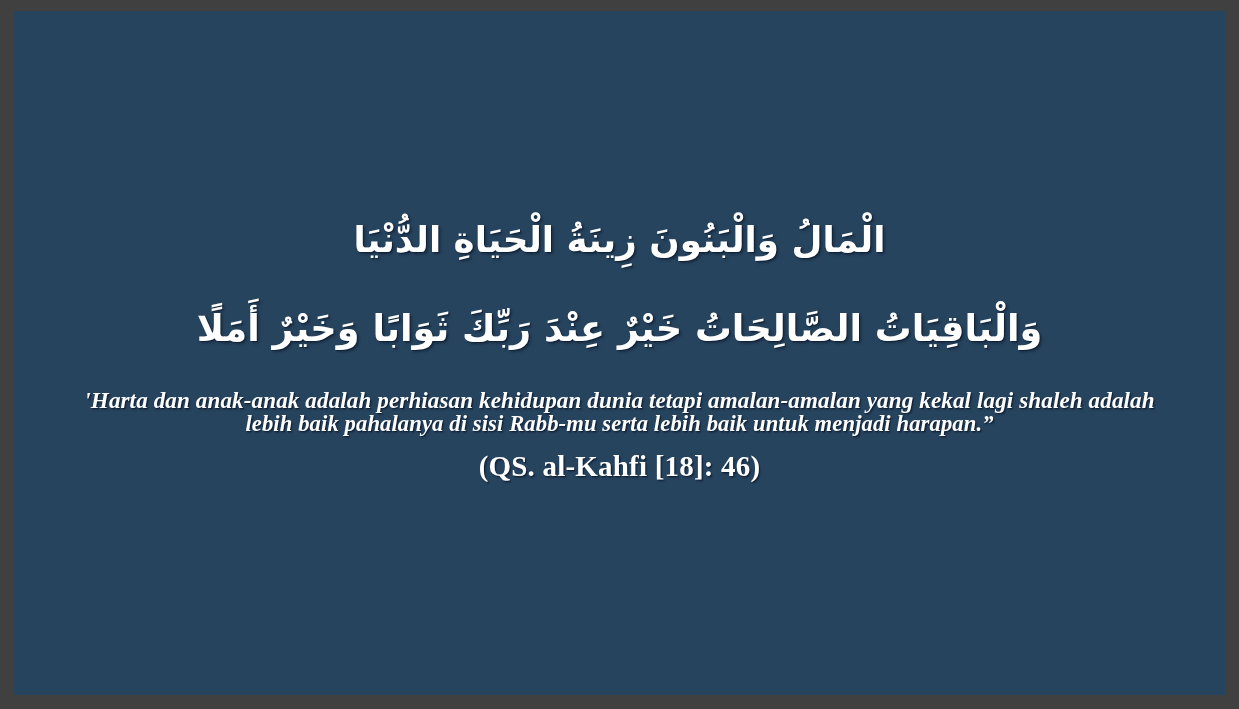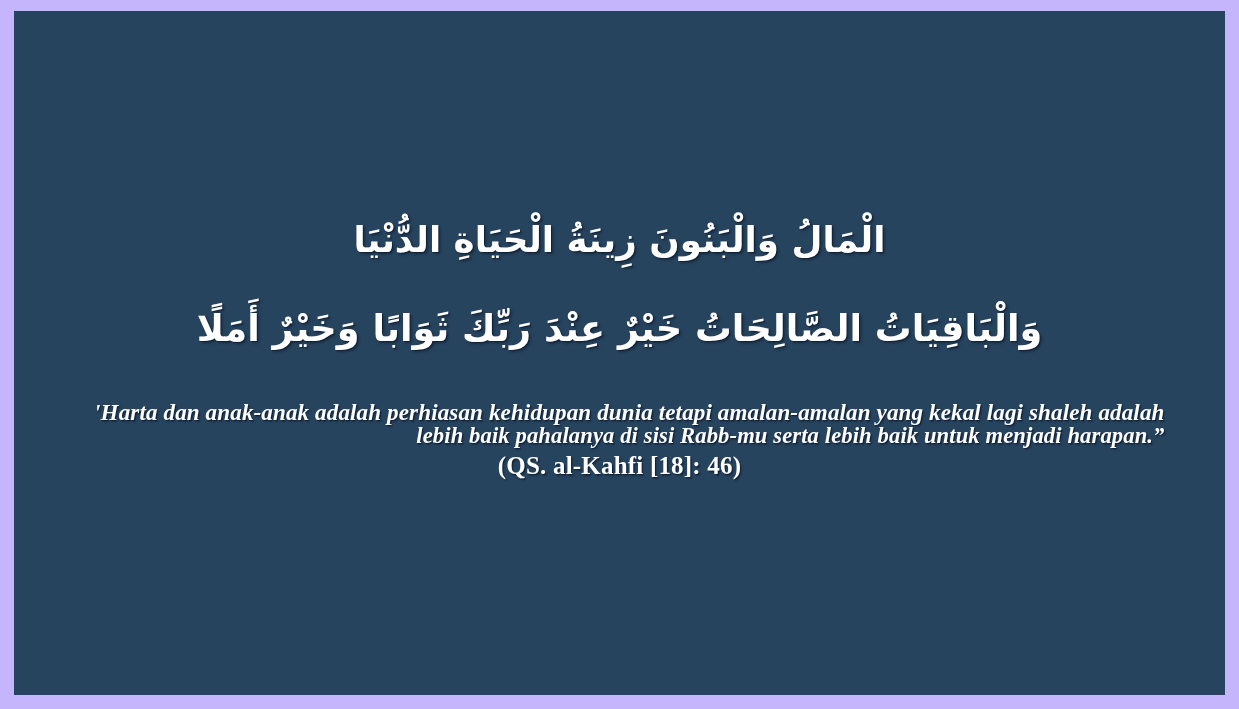--- a/index.html
+++ b/index.html
@@ -69,23 +69,23 @@
     font-size: 40px;
     line-height: 1.45;
     letter-spacing: 0.5px;
   }
 
   
   .translation-block {
     position: absolute;
     left: 50%;
     transform: translateX(-50%);
-    top: 389px;
+    top: 377px;
     width: 1090px;
-    text-align: right;
+    text-align: center;
     color: #ffffff;
     font-family: "Liberation Serif", "DejaVu Serif", serif;
     font-style: italic;
     font-weight: bold;
     font-size: 18.5px;
     line-height: 24px;
     letter-spacing: 0.1px;
     text-shadow:
        1px 1px 0 rgba(10, 25, 45, 0.6),
        1.5px 1.5px 2px rgba(5, 15, 30, 0.4);
@@ -110,32 +110,32 @@
     line-height: 24px;
     letter-spacing: 0.2px;
     text-shadow:
        1px 1px 0 rgba(10, 25, 45, 0.6),
        1.5px 1.5px 2px rgba(5, 15, 30, 0.4);
   }
 </style>
 </head>
 <body>
 
-<div class="slide-frame" style="background: #c4b5fd;">
+<div class="slide-frame" style="background: #404040;">
 
   <div class="slide-panel" style="background: rgb(39, 68, 95);">
 
     <div class="content-stack">
 
       <div class="verse-arabic verse-line-1" style="font-size: 35.72px;">الْمَالُ وَالْبَنُونَ زِينَةُ الْحَيَاةِ الدُّنْيَا</div>
 
       <div class="verse-arabic verse-line-2" style="font-size: 36.7px;">وَالْبَاقِيَاتُ الصَّالِحَاتُ خَيْرٌ عِنْدَ رَبِّكَ ثَوَابًا وَخَيْرٌ أَمَلًا</div>
 
       <div class="translation-block">
         <span class="translation-line" style="font-size: 23.11px;">'Harta dan anak-anak adalah perhiasan kehidupan dunia tetapi amalan-amalan yang kekal lagi shaleh adalah</span>
         <span class="translation-line" style="font-size: 22.63px;">lebih baik pahalanya di sisi Rabb-mu serta lebih baik untuk menjadi harapan.”</span>
       </div>
 
-      <div class="citation" style="font-size: 25px;">(QS. al-Kahfi [18]: 46)</div>
+      <div class="citation" style="font-size: 29px;">(QS. al-Kahfi [18]: 46)</div>
 
     </div>
   </div>
 </div>
 
 </body></html>

